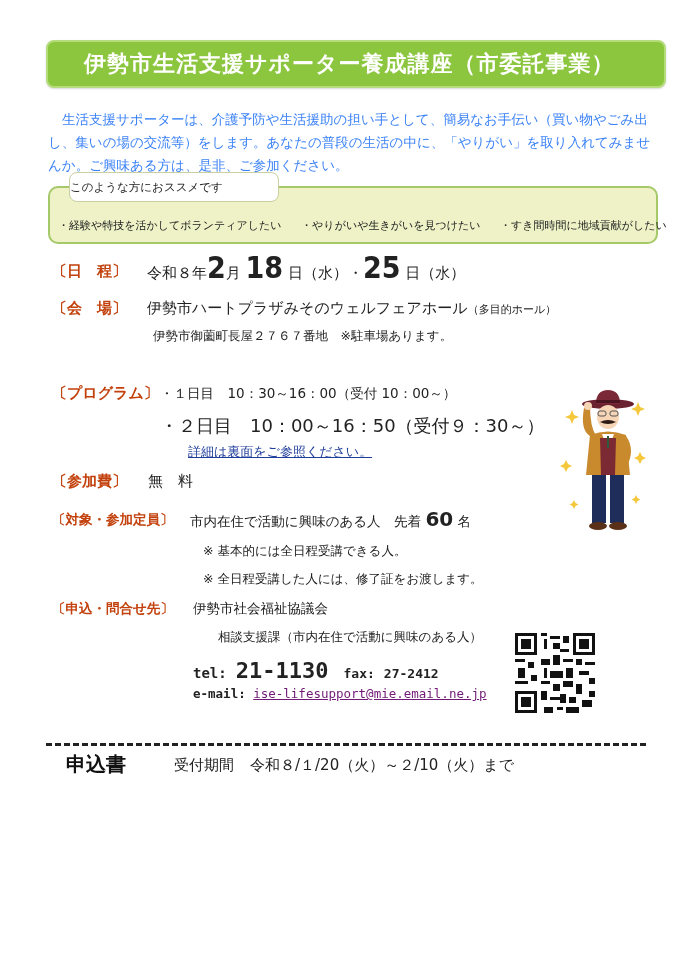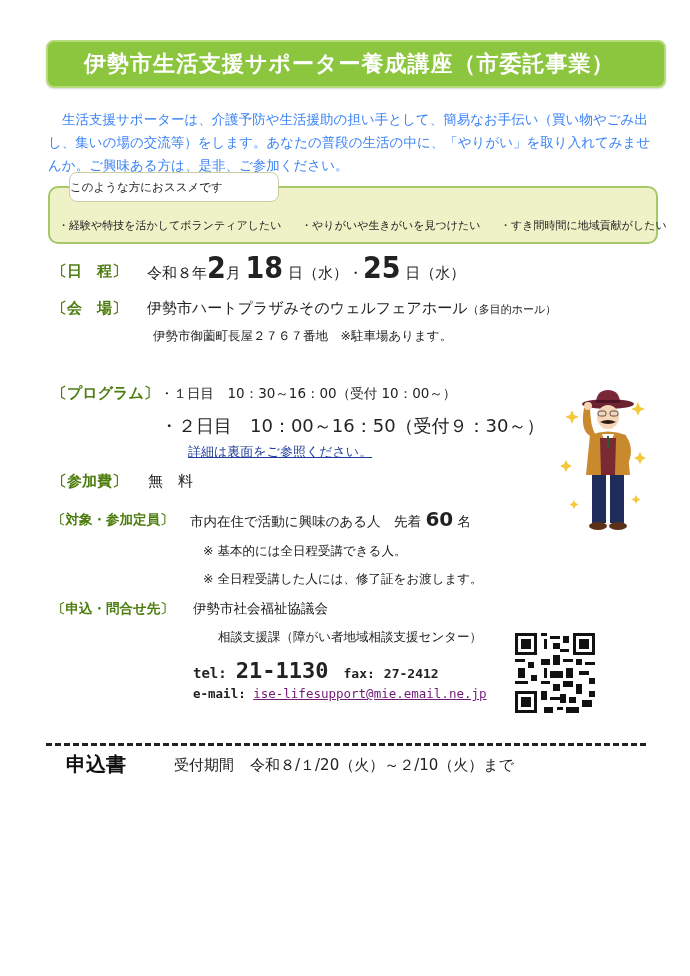--- a/index.html
+++ b/index.html
@@ -5,21 +5,21 @@
   html,body{margin:0;padding:0;background:#fff;}
   body{width:690px;height:976px;position:relative;overflow:hidden;font-family:"DejaVu Sans","Liberation Sans",sans-serif;color:#222;}
   .abs{position:absolute;}
   .title-bar{left:46px;top:40px;width:616px;height:44px;background:#8cc63f;border-radius:8px;border:2px solid #b4dc7a;box-shadow:0 1px 2px rgba(0,0,0,.15);}
   .title-text{left:84px;top:49px;font-size:22px;font-weight:bold;color:#fff;letter-spacing:1px;white-space:nowrap;}
   .intro{left:48px;top:108px;width:610px;font-size:13.5px;line-height:23px;color:#3b82f6;text-indent:14px;}
   .rec-box{left:48px;top:186px;width:606px;height:54px;background:#eef2c6;border:2px solid #a5c868;border-radius:10px;}
   .rec-tab{left:69px;top:172px;width:208px;height:28px;background:#fff;border:1px solid #c9cfa0;border-radius:8px;font-size:11.5px;line-height:28px;}
   .rec-items{left:58px;top:218px;font-size:11px;color:#222;white-space:nowrap;}
   .rec-items span{margin-right:16px;}
-  .lbl{color:#4d7c0f;font-weight:bold;font-size:15px;white-space:nowrap;font-family:Liberation Serif, serif;}
+  .lbl{color:#c2410c;font-weight:bold;font-size:15px;white-space:nowrap;font-family:Liberation Serif, serif;}
   .val{font-size:15px;white-space:nowrap;color:#222;}
   .big{font-size:30px;font-weight:bold;font-family:"DejaVu Sans Condensed","Liberation Sans",sans-serif;}
   .small{font-size:11px;}
   .link{color:#1f3d9a;text-decoration:underline;font-size:13px;}
   .mono{font-family:"DejaVu Sans Mono","Liberation Mono",monospace;}
   .dash{left:46px;top:743px;width:600px;border-top:3px dashed #222;}
   .form-table{left:44px;top:791px;width:508px;border-collapse:collapse;}
   .form-table td{border:1px solid #777;height:34px;font-size:13px;padding:0 6px;}
   .form-table td.k{width:125px;font-weight:normal;}
 </style>
@@ -65,21 +65,21 @@
 <div class="abs val" style="left:190px;top:504px;font-size:13.5px;line-height:30px;">
   <span>市内在住で活動に興味のある人　先着</span>
   <span style="font-size:20px;font-weight:bold;">60</span>
   <span>名</span>
 </div>
 <div class="abs val" style="left:203px;top:543px;font-size:12.5px;">※ 基本的には全日程受講できる人。</div>
 <div class="abs val" style="left:203px;top:571px;font-size:12.5px;">※ 全日程受講した人には、修了証をお渡します。</div>
 
 <div class="abs lbl" style="left:52px;top:600px;font-size:13.5px;">〔申込・問合せ先〕</div>
 <div class="abs val" style="left:193px;top:600px;font-size:13.5px;">伊勢市社会福祉協議会</div>
-<div class="abs val" style="left:218px;top:629px;font-size:12.5px;">相談支援課（障がい者地域相談支援センター）</div>
+<div class="abs val" style="left:218px;top:629px;font-size:12.5px;">相談支援課（市内在住で活動に興味のある人）</div>
 <div class="abs val mono" style="left:193px;top:654px;line-height:34px;">
   <span style="font-size:14px;font-weight:bold;">tel:</span>
   <span style="font-size:22px;font-weight:bold;">21-1130</span>
   <span style="font-size:13px;font-weight:bold;margin-left:6px;">fax:</span>
   <span style="font-size:13px;font-weight:bold;">27-2412</span>
 </div>
 <div class="abs val mono" style="left:193px;top:686px;font-size:12.5px;">
   <span style="font-weight:bold;">e-mail:</span>
   <a style="color:#701a75;text-decoration:underline;">ise-lifesupport@mie.email.ne.jp</a>
 </div>

